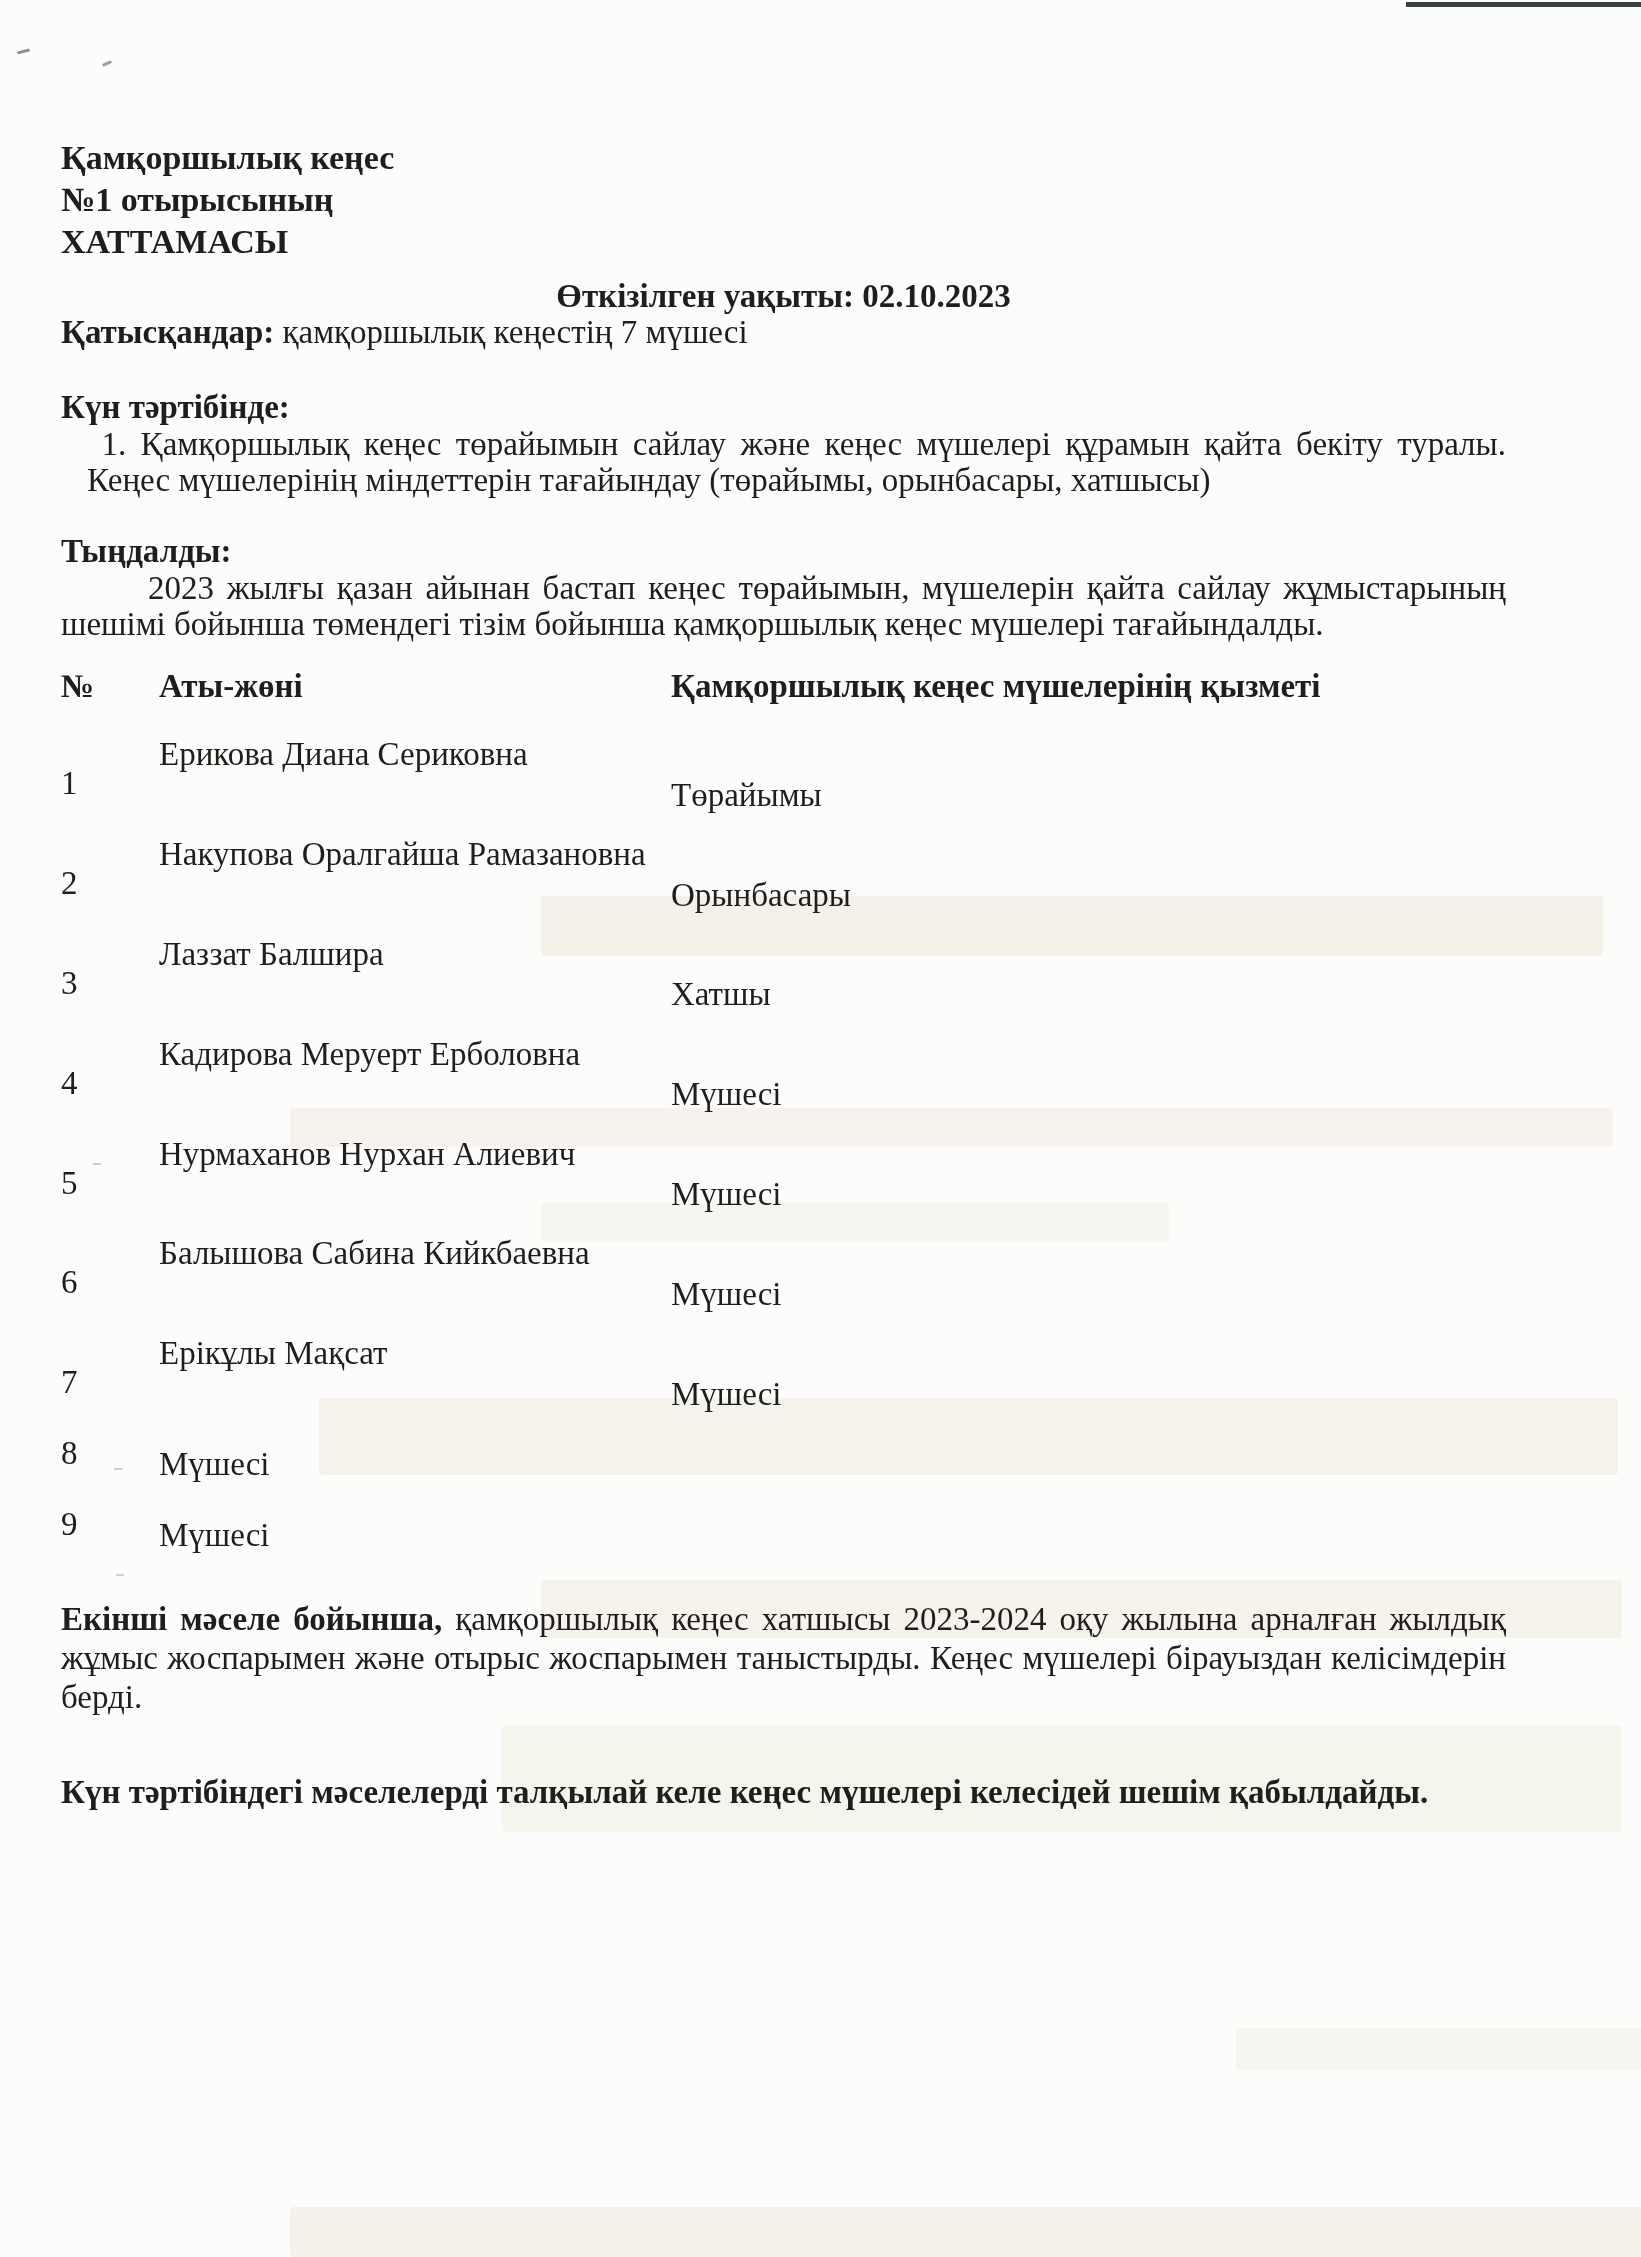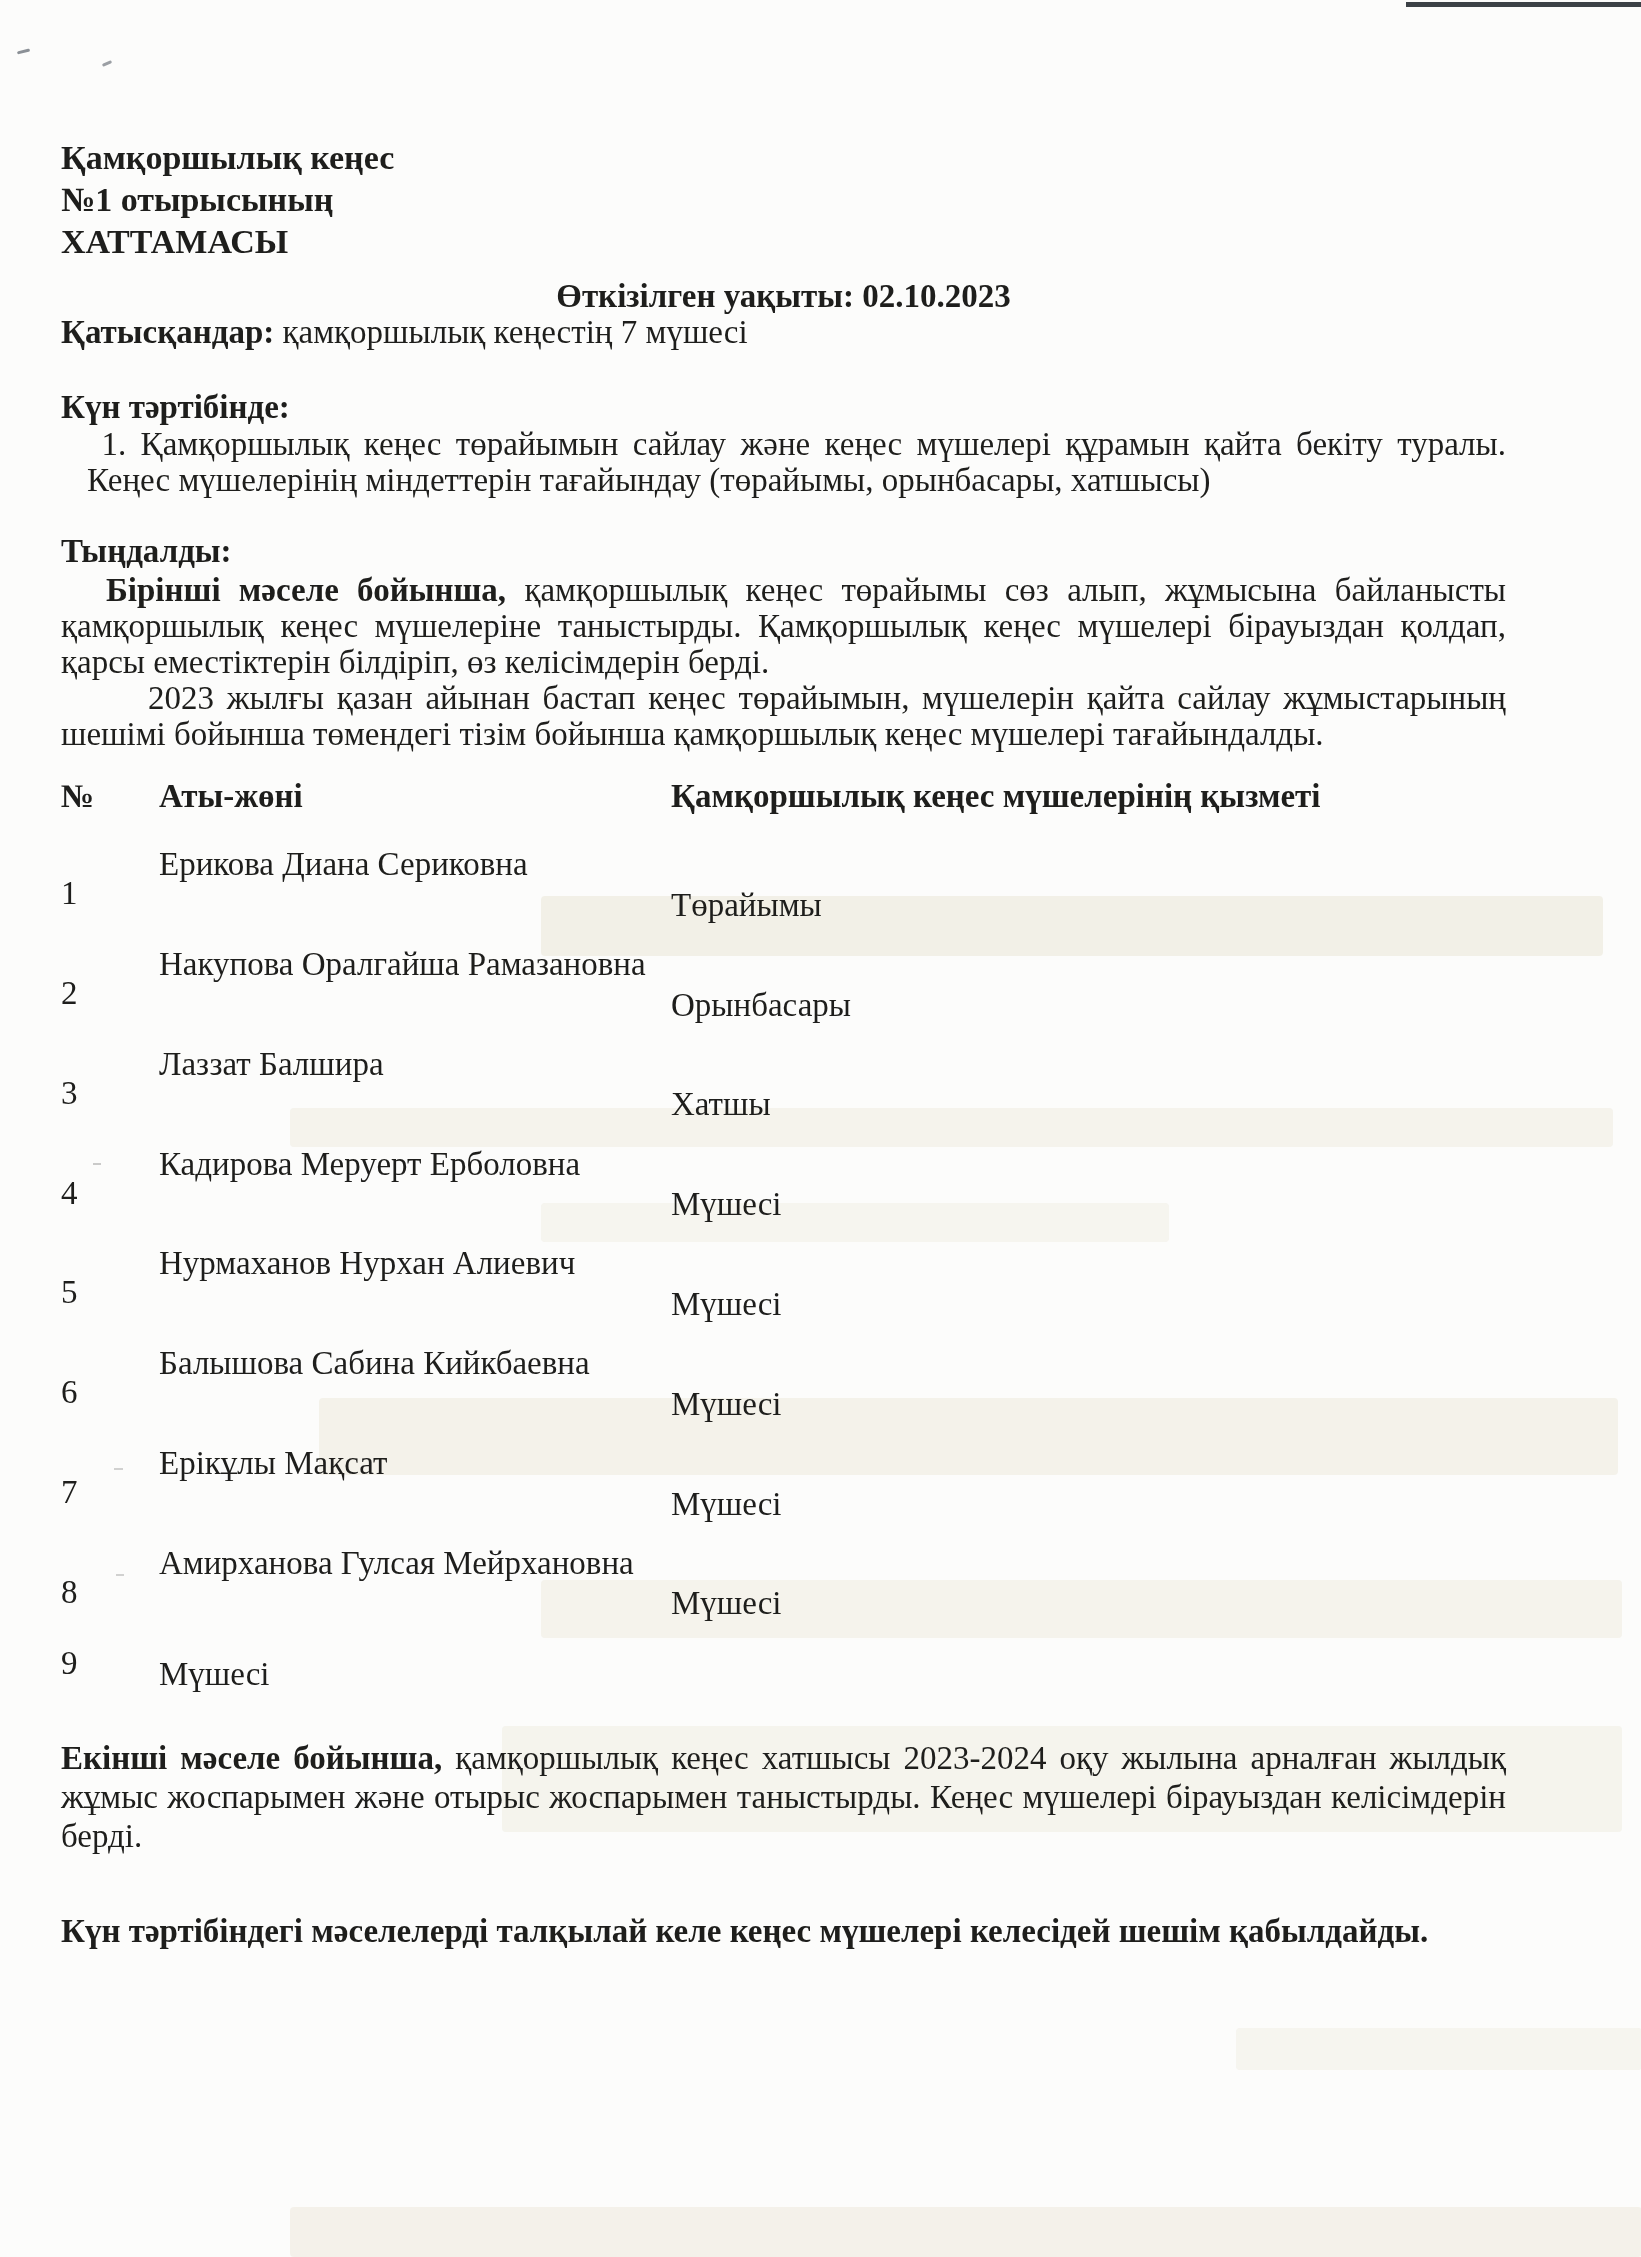--- a/index.html
+++ b/index.html
@@ -86,21 +86,20 @@
 
     <div class="meta">
       <div class="meta-line all-bold"><span class="label">Өткізілген уақыты:</span><span> 02.10.2023</span></div>
       <div class="meta-line"><span class="label">Қатысқандар:</span><span> қамқоршылық кеңестің 7 мүшесі</span></div>
     </div>
 
     <div class="agenda-heading">Күн тәртібінде:</div>
     <div class="agenda-item">1. Қамқоршылық кеңес төрайымын сайлау және кеңес мүшелері құрамын қайта бекіту туралы. Кеңес мүшелерінің міндеттерін тағайындау (төрайымы, орынбасары, хатшысы)</div>
 
     <div class="heard-heading">Тыңдалды:</div>
-    <div class="para-first"><span class="lead">Бірінші мәселе бойынша,</span><span> қамқоршылық кеңес төрайымы сөз алып, жұмысына байланысты қамқоршылық кеңес мүшелеріне таныстырды. Қамқоршылық кеңес мүшелері бірауыздан қолдап, қарсы еместіктерін білдіріп, өз келісімдерін берді.</span></div>
     <div class="para-appoint">2023 жылғы қазан айынан бастап кеңес төрайымын, мүшелерін қайта сайлау жұмыстарының шешімі бойынша төмендегі тізім бойынша қамқоршылық кеңес мүшелері тағайындалды.</div>
 
     <div class="t-head">
       <div>№</div>
       <div>Аты-жөні</div>
       <div>Қамқоршылық кеңес мүшелерінің қызметі</div>
     </div>
 
     <div>
       <div class="t-row">
@@ -133,21 +132,20 @@
         <div class="t-name">Балышова Сабина Кийкбаевна</div>
         <div class="t-role">Мүшесі</div>
       </div>
       <div class="t-row">
         <div class="t-num">7</div>
         <div class="t-name">Ерікұлы Мақсат</div>
         <div class="t-role">Мүшесі</div>
       </div>
       <div class="t-row">
         <div class="t-num">8</div>
-        <div class="t-name">Амирханова Гулсая Мейрхановна</div>
         <div class="t-role">Мүшесі</div>
       </div>
       <div class="t-row">
         <div class="t-num">9</div>
         <div class="t-role">Мүшесі</div>
       </div>
     </div>
 
     <div class="second-para"><span class="lead">Екінші мәселе бойынша,</span><span> қамқоршылық кеңес хатшысы 2023-2024 оқу жылына арналған жылдық жұмыс жоспарымен және отырыс жоспарымен таныстырды. Кеңес мүшелері бірауыздан келісімдерін берді.</span></div>
 

